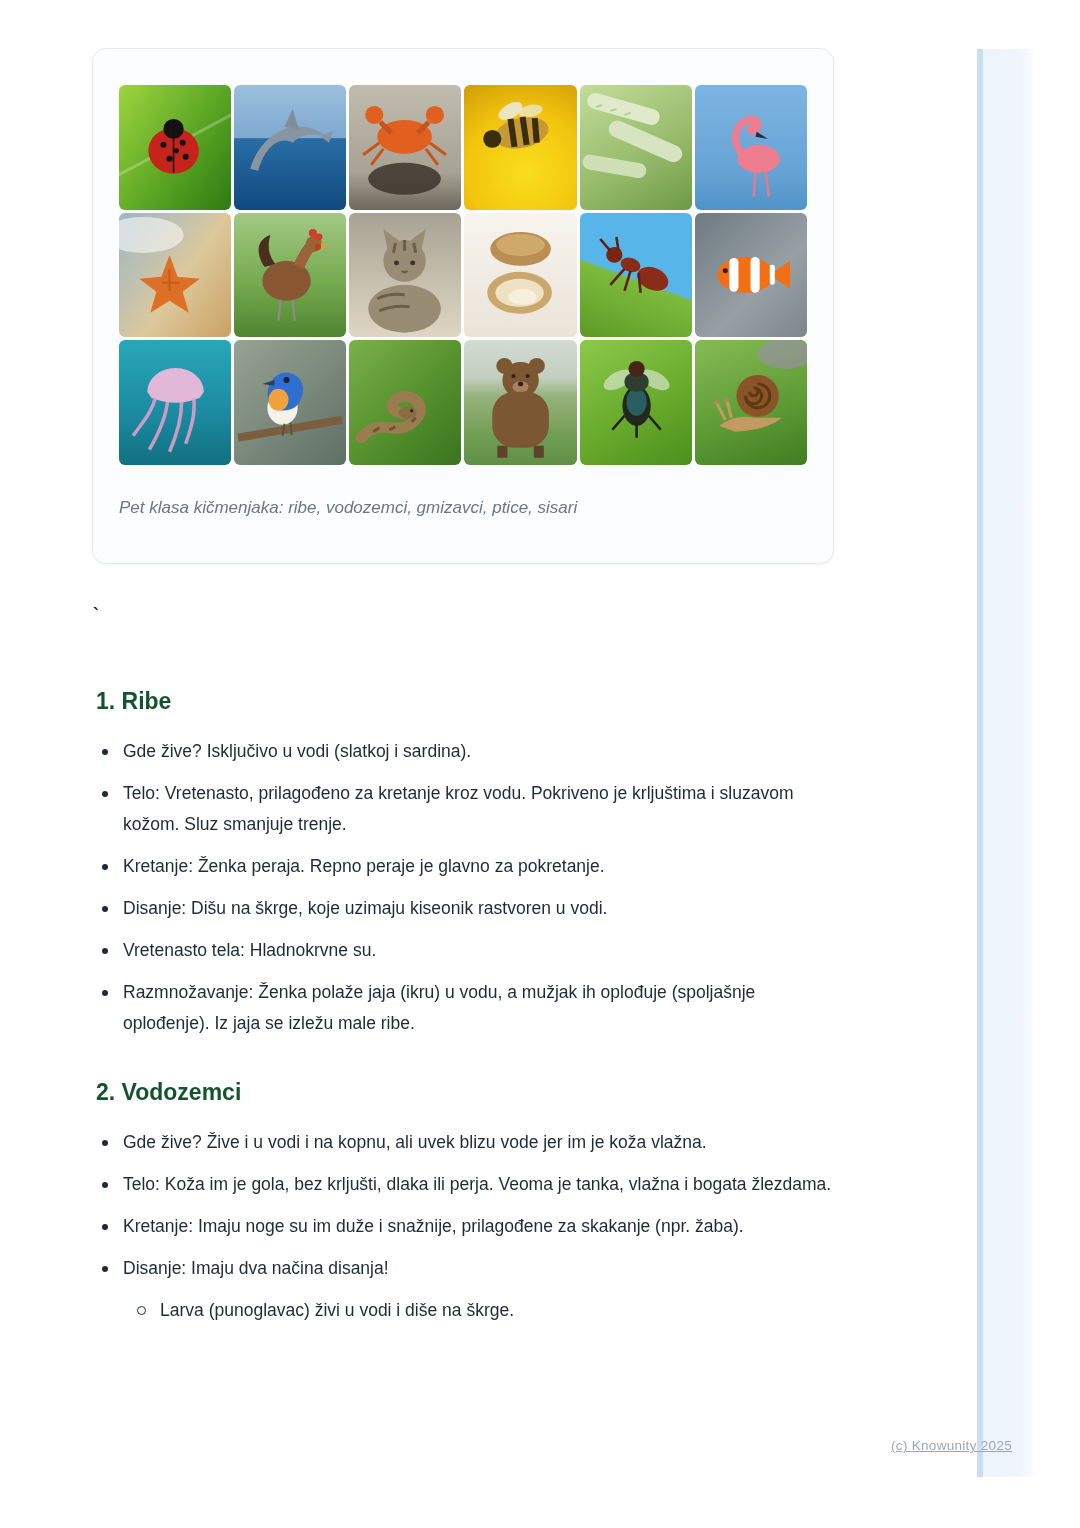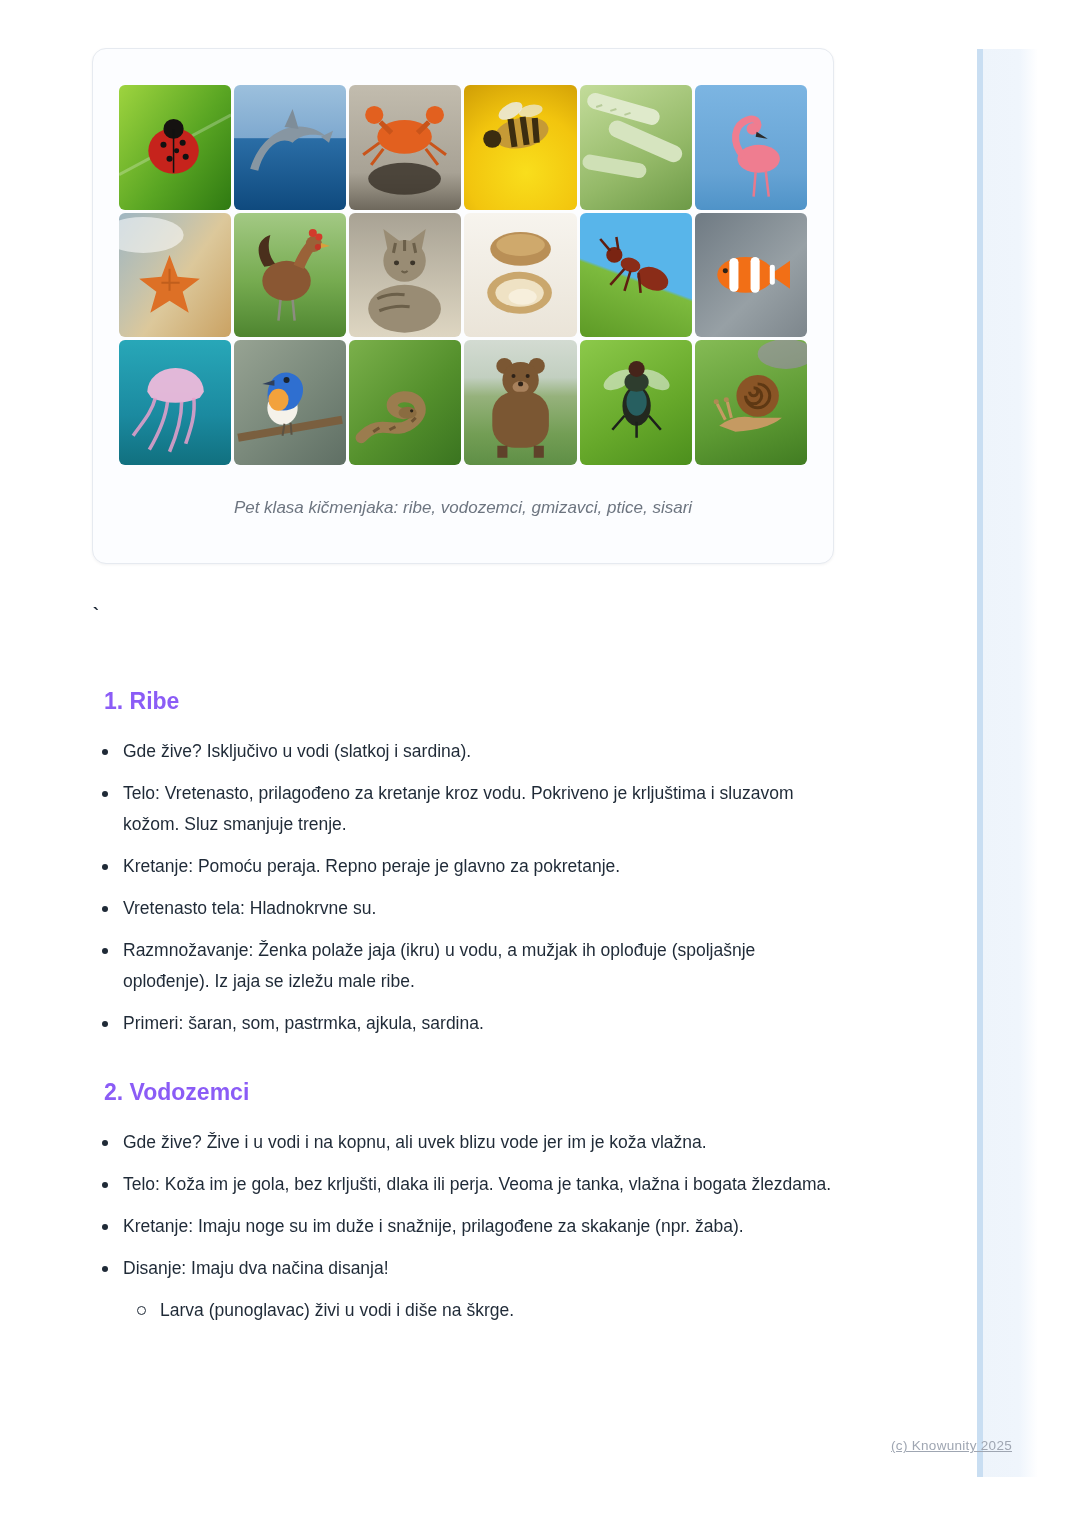--- a/index.html
+++ b/index.html
@@ -28,30 +28,30 @@
   .t-clam{background:linear-gradient(180deg,#f7f4ee 0%,#eae4d8 100%);}
   .t-ant{background:linear-gradient(200deg,#58b5ea 0%,#58b5ea 52%,#7dbb3e 54%,#5d9a26 100%);}
   .t-clownfish{background:linear-gradient(135deg,#6f7a83 0%,#97a0a5 60%,#7d868c 100%);}
   .t-jellyfish{background:linear-gradient(180deg,#28a7b8 0%,#1b8aa0 60%,#11707f 100%);}
   .t-songbird{background:linear-gradient(135deg,#97a393 0%,#7b8a7c 50%,#5f6f64 100%);}
   .t-snake{background:linear-gradient(135deg,#7bb04b 0%,#54902c 55%,#3a7420 100%);}
   .t-bear{background:linear-gradient(180deg,#d3dbd2 0%,#c2cfc0 30%,#96b27c 45%,#739e55 75%,#5f8f46 100%);}
   .t-fly{background:linear-gradient(150deg,#8cc94a 0%,#66a82a 60%,#4c8f1d 100%);}
   .t-snail{background:linear-gradient(160deg,#85bb55 0%,#5d9a33 60%,#417c22 100%);}
 
-  .caption{margin-top:31px;text-align:center;font-style:italic;
+  .caption{margin-top:31px;text-align:left;font-style:italic;
     font-size:17px;line-height:24px;color:#6d7580;}
 
   
   .stray{position:absolute;left:93px;top:605px;font-size:18px;font-weight:700;color:#1f2a37;}
 
   
   .content{position:absolute;left:92px;top:686px;width:742px;}
-  .sec-title{font-size:23px;line-height:30px;font-weight:700;color:#8b5cf6;
-    margin:38px 0 20px 12px;}
+  .sec-title{font-size:23px;line-height:30px;font-weight:700;color:#14532d;
+    margin:38px 0 20px 4px;}
   .sec-title:first-child{margin-top:0;}
   .bullets{list-style:none;margin:0;padding:0;font-size:17.5px;line-height:31px;}
   .bullets li{position:relative;margin:11px 0;}
   .bullets li.lvl1{padding-left:31px;}
   .bullets li.lvl2{padding-left:68px;margin-top:8px;}
   .bullets .marker{position:absolute;border-radius:50%;}
   .lvl1>.marker{left:10px;top:13px;width:6px;height:6px;background:#1f2a37;}
   .lvl2>.marker{left:45px;top:11px;width:7px;height:7px;background:transparent;
     border:1.8px solid #1f2a37;box-sizing:border-box;width:9px;height:9px;}
   .bullets b{font-weight:400;}
@@ -249,24 +249,24 @@
   <div class="caption">Pet klasa kičmenjaka: ribe, vodozemci, gmizavci, ptice, sisari</div>
 </div>
 
 <div class="stray">`</div>
 
 <div class="content" id="sections">
     <h2 class="sec-title">1. Ribe</h2>
     <ul class="bullets">
       <li class="lvl1"><span class="marker"></span><b>Gde žive?</b><span> Isključivo u vodi (slatkoj i sardina).</span></li>
       <li class="lvl1"><span class="marker"></span><b>Telo:</b><span> Vretenasto, prilagođeno za kretanje kroz vodu. Pokriveno je </span><b>krljuštima</b><span> i sluzavom kožom. Sluz smanjuje trenje.</span></li>
-      <li class="lvl1"><span class="marker"></span><b>Kretanje:</b><span> Pomoću </span><b>peraja</b><span>. Repno peraje je glavno za pokretanje.</span></li>
+      <li class="lvl1"><span class="marker"></span><b>Kretanje:</b><span> Ženka </span><b>peraja</b><span>. Repno peraje je glavno za pokretanje.</span></li>
+      <li class="lvl1"><span class="marker"></span><b>Disanje:</b><span> Dišu na </span><b>škrge</b><span>, koje uzimaju kiseonik rastvoren u vodi.</span></li>
       <li class="lvl1"><span class="marker"></span><b>Vretenasto tela: Hladnokrvne</b><span> su.</span></li>
       <li class="lvl1"><span class="marker"></span><b>Razmnožavanje:</b><span> Ženka polaže jaja (</span><b>ikru</b><span>) u vodu, a mužjak ih oplođuje (spoljašnje oplođenje). Iz jaja se izležu male ribe.</span></li>
-      <li class="lvl1"><span class="marker"></span><b>Primeri:</b><span> šaran, som, pastrmka, ajkula, sardina.</span></li>
     </ul>
     <h2 class="sec-title">2. Vodozemci</h2>
     <ul class="bullets">
       <li class="lvl1"><span class="marker"></span><b>Gde žive?</b><span> Žive i u vodi i na kopnu, ali uvek blizu vode jer im je koža vlažna.</span></li>
       <li class="lvl1"><span class="marker"></span><b>Telo:</b><span> Koža im je gola, bez krljušti, dlaka ili perja. Veoma je tanka, vlažna i bogata žlezdama.</span></li>
       <li class="lvl1"><span class="marker"></span><b>Kretanje:</b><span> Imaju noge su im duže i snažnije, prilagođene za skakanje (npr. žaba).</span></li>
       <li class="lvl1"><span class="marker"></span><b>Disanje:</b><span> Imaju dva načina disanja!</span></li>
       <li class="lvl2"><span class="marker"></span><span>Larva (punoglavac) živi u vodi i diše na </span><b>škrge</b><span>.</span></li>
     </ul>
   </div>

